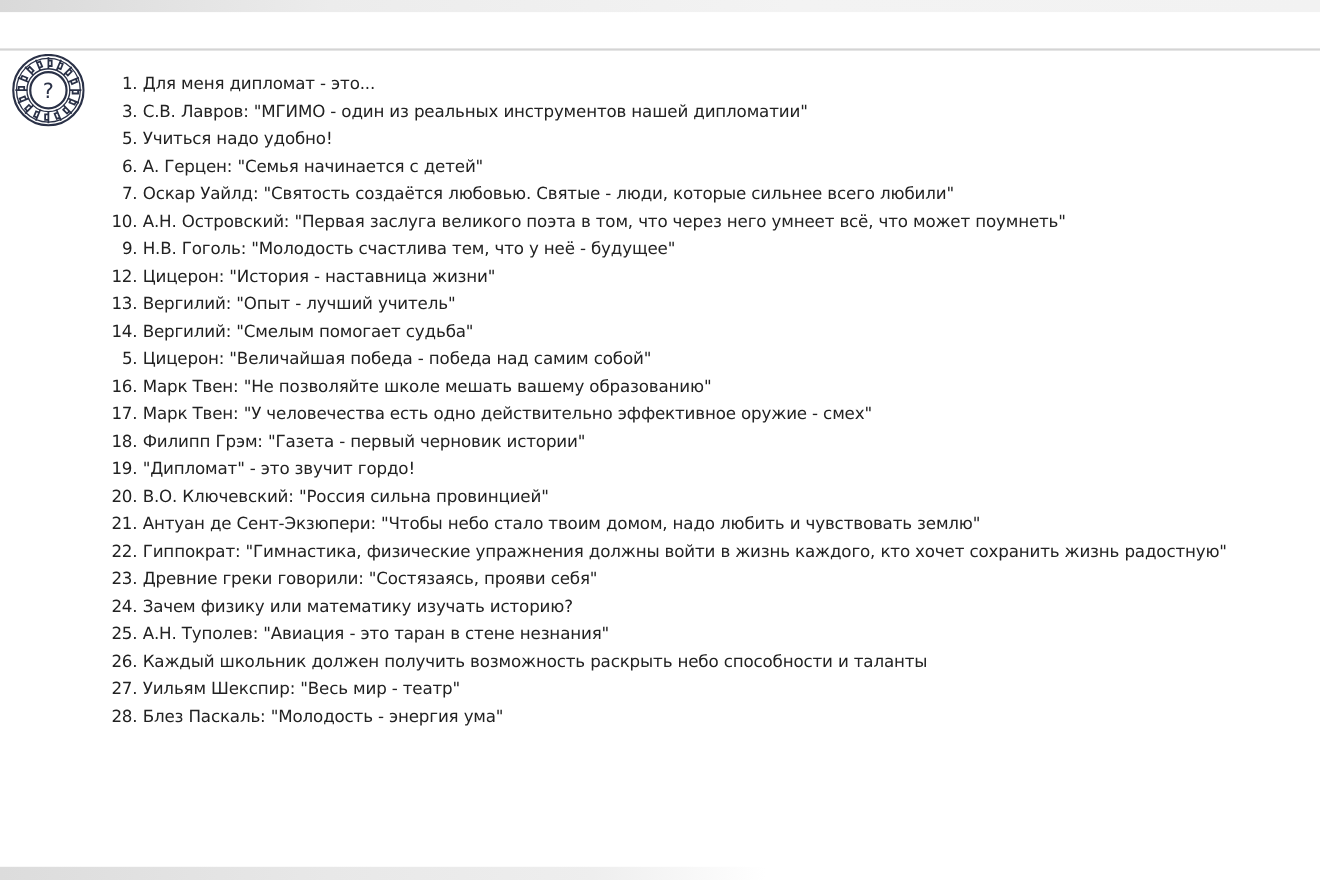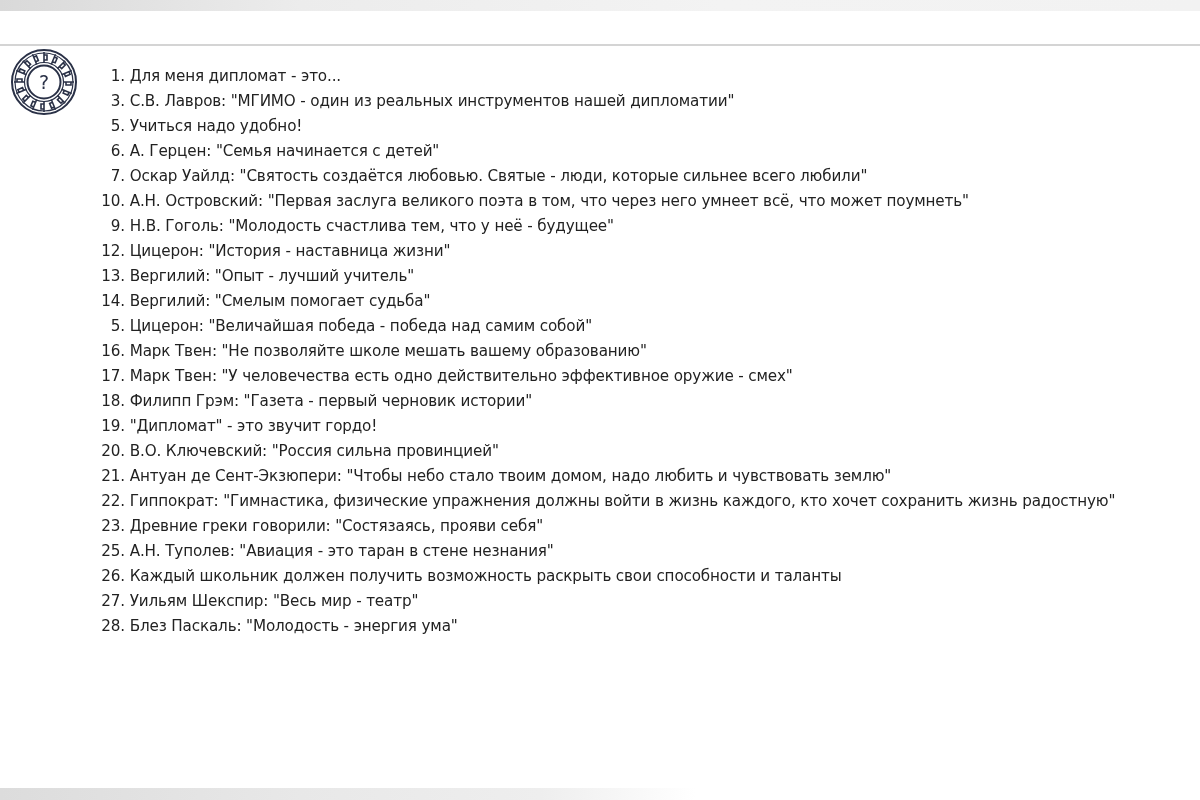--- a/index.html
+++ b/index.html
@@ -87,19 +87,20 @@
     <li class="item"><span class="num">14.</span> <span>Вергилий: "Смелым помогает судьба"</span></li>
     <li class="item"><span class="num">5.</span> <span>Цицерон: "Величайшая победа - победа над самим собой"</span></li>
     <li class="item"><span class="num">16.</span> <span>Марк Твен: "Не позволяйте школе мешать вашему образованию"</span></li>
     <li class="item"><span class="num">17.</span> <span>Марк Твен: "У человечества есть одно действительно эффективное оружие - смех"</span></li>
     <li class="item"><span class="num">18.</span> <span>Филипп Грэм: "Газета - первый черновик истории"</span></li>
     <li class="item"><span class="num">19.</span> <span>"Дипломат" - это звучит гордо!</span></li>
     <li class="item"><span class="num">20.</span> <span>В.О. Ключевский: "Россия сильна провинцией"</span></li>
     <li class="item"><span class="num">21.</span> <span>Антуан де Сент-Экзюпери: "Чтобы небо стало твоим домом, надо любить и чувствовать землю"</span></li>
     <li class="item"><span class="num">22.</span> <span>Гиппократ: "Гимнастика, физические упражнения должны войти в жизнь каждого, кто хочет сохранить жизнь радостную"</span></li>
     <li class="item"><span class="num">23.</span> <span>Древние греки говорили: "Состязаясь, прояви себя"</span></li>
+    <li class="item"><span class="num">24.</span> <span>Зачем физику или математику изучать историю?</span></li>
     <li class="item"><span class="num">25.</span> <span>А.Н. Туполев: "Авиация - это таран в стене незнания"</span></li>
-    <li class="item"><span class="num">26.</span> <span>Каждый школьник должен получить возможность раскрыть свои способности и таланты</span></li>
+    <li class="item"><span class="num">26.</span> <span>Каждый школьник должен получить возможность раскрыть небо способности и таланты</span></li>
     <li class="item"><span class="num">27.</span> <span>Уильям Шекспир: "Весь мир - театр"</span></li>
     <li class="item"><span class="num">28.</span> <span>Блез Паскаль: "Молодость - энергия ума"</span></li>
   </ul>
 
 <div class="bottom-bar"></div>
 
 </body></html>

